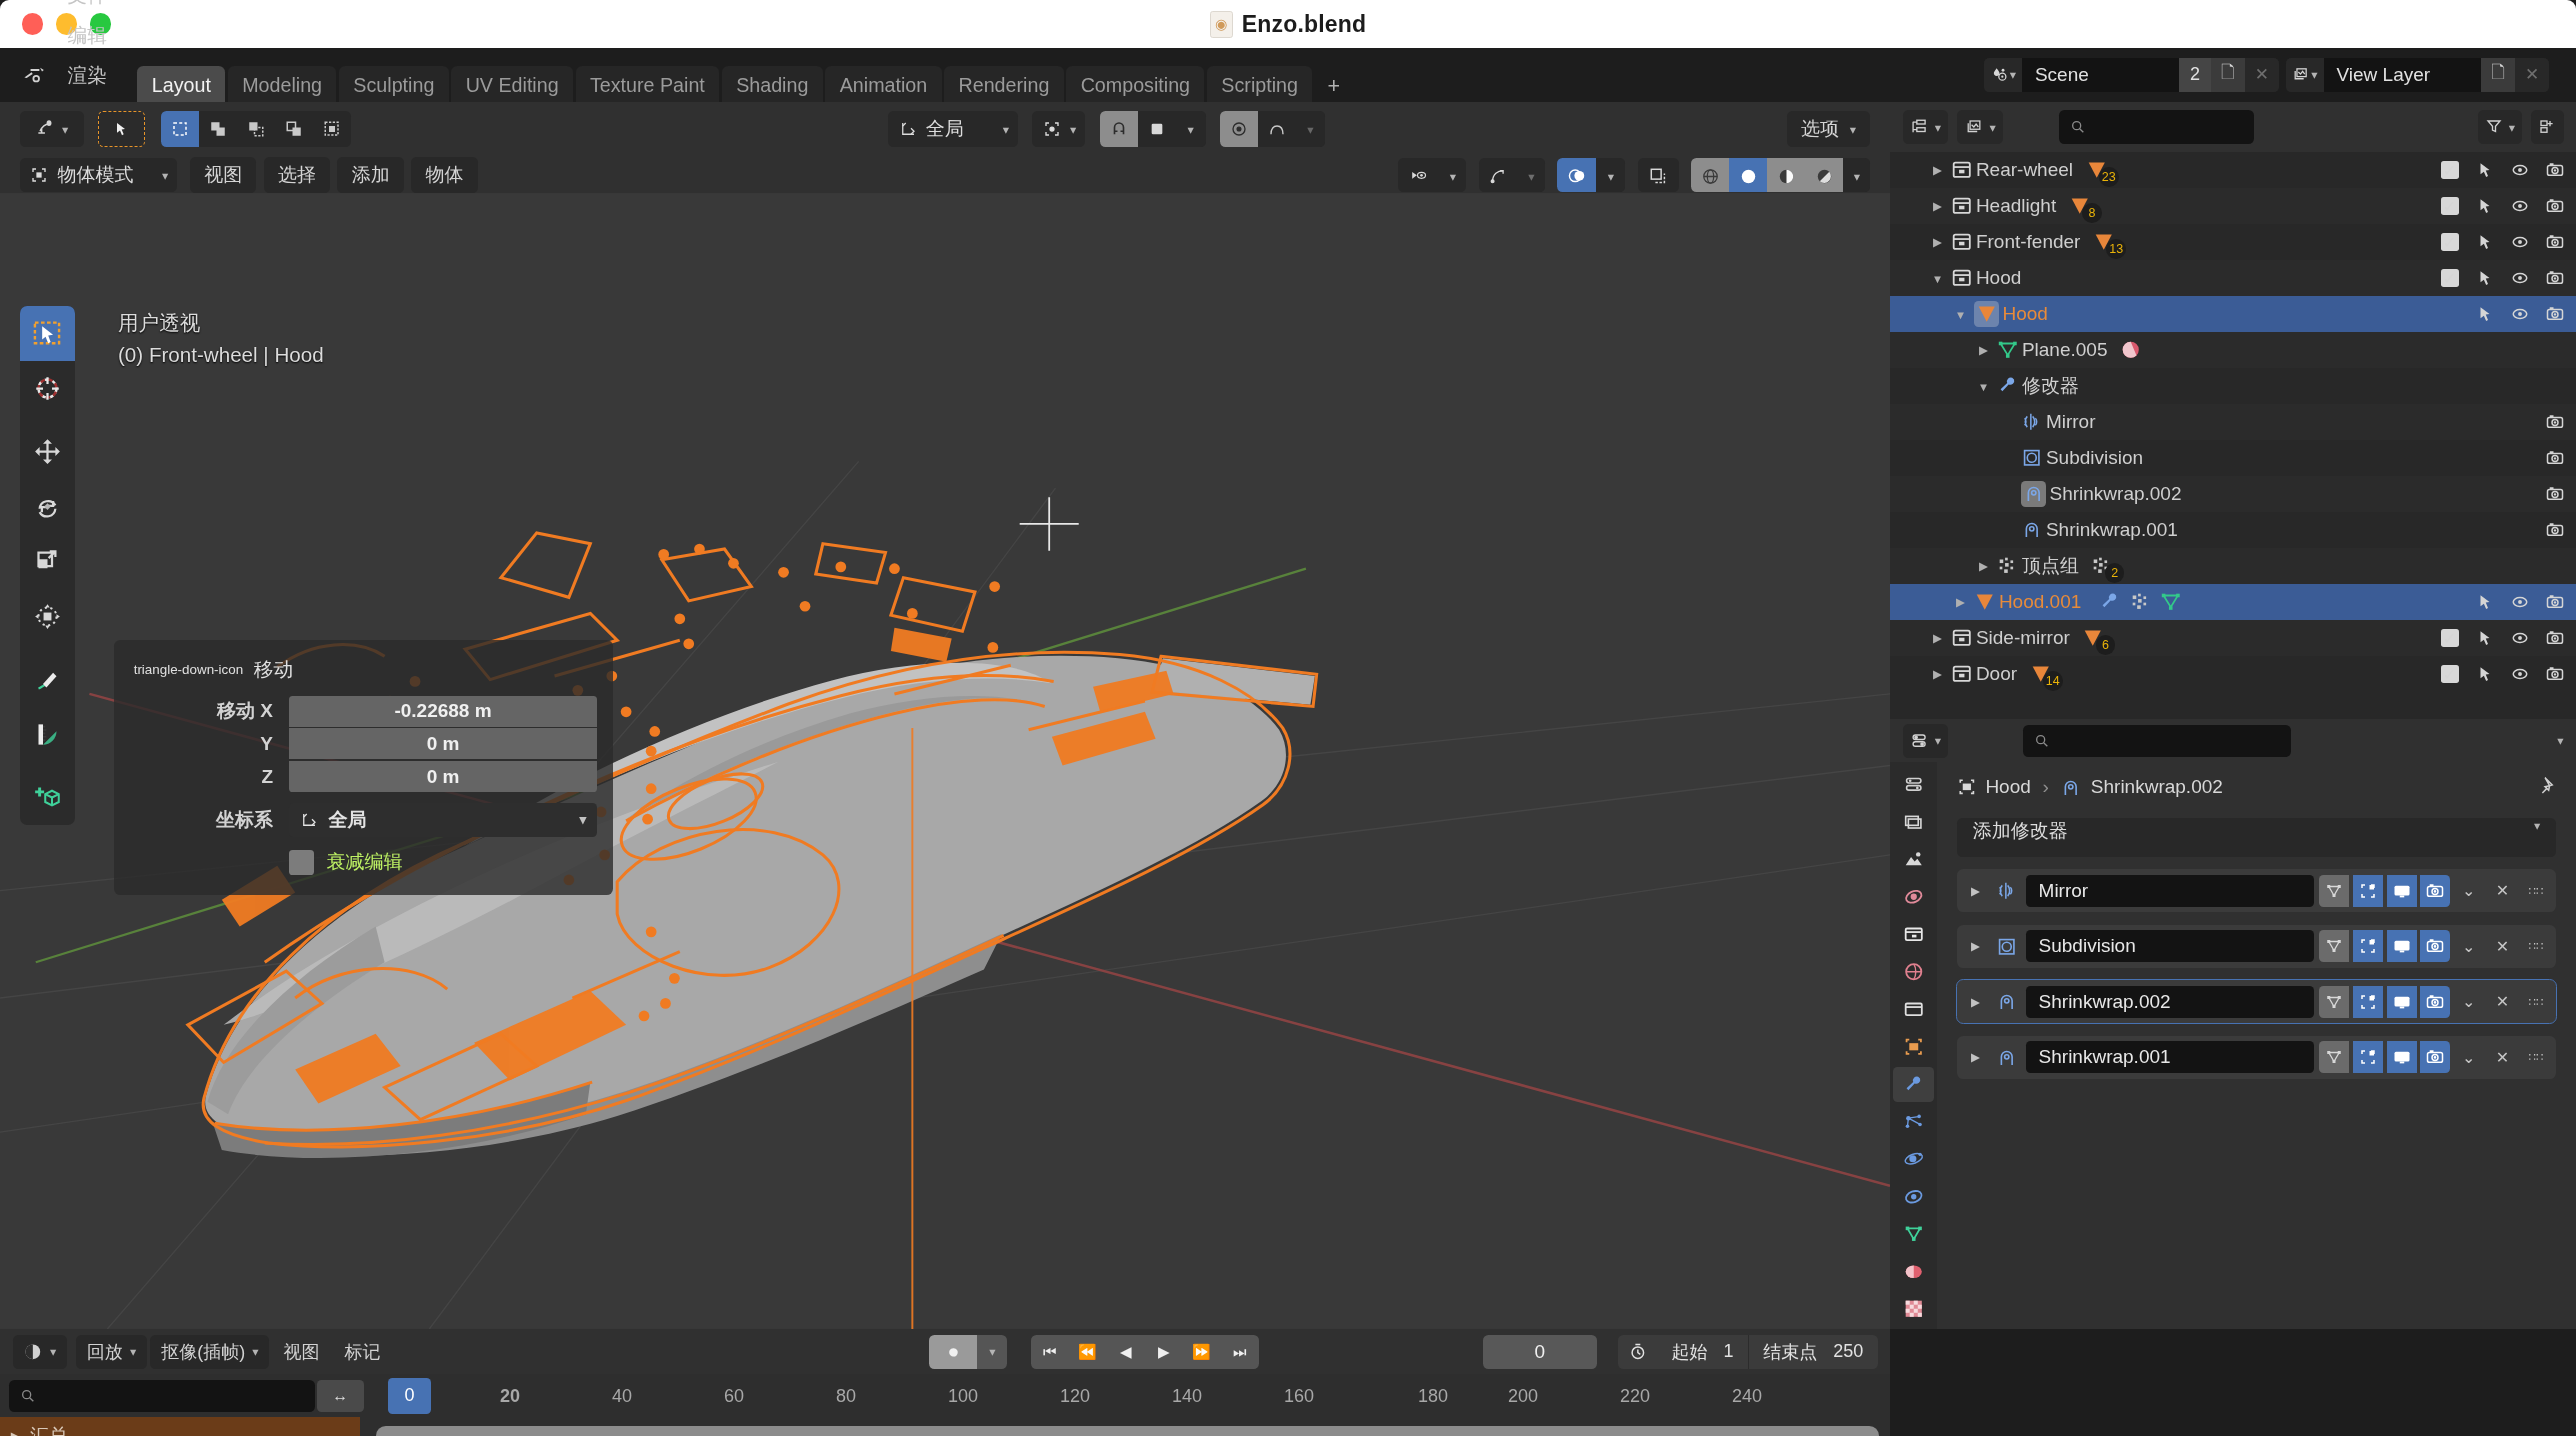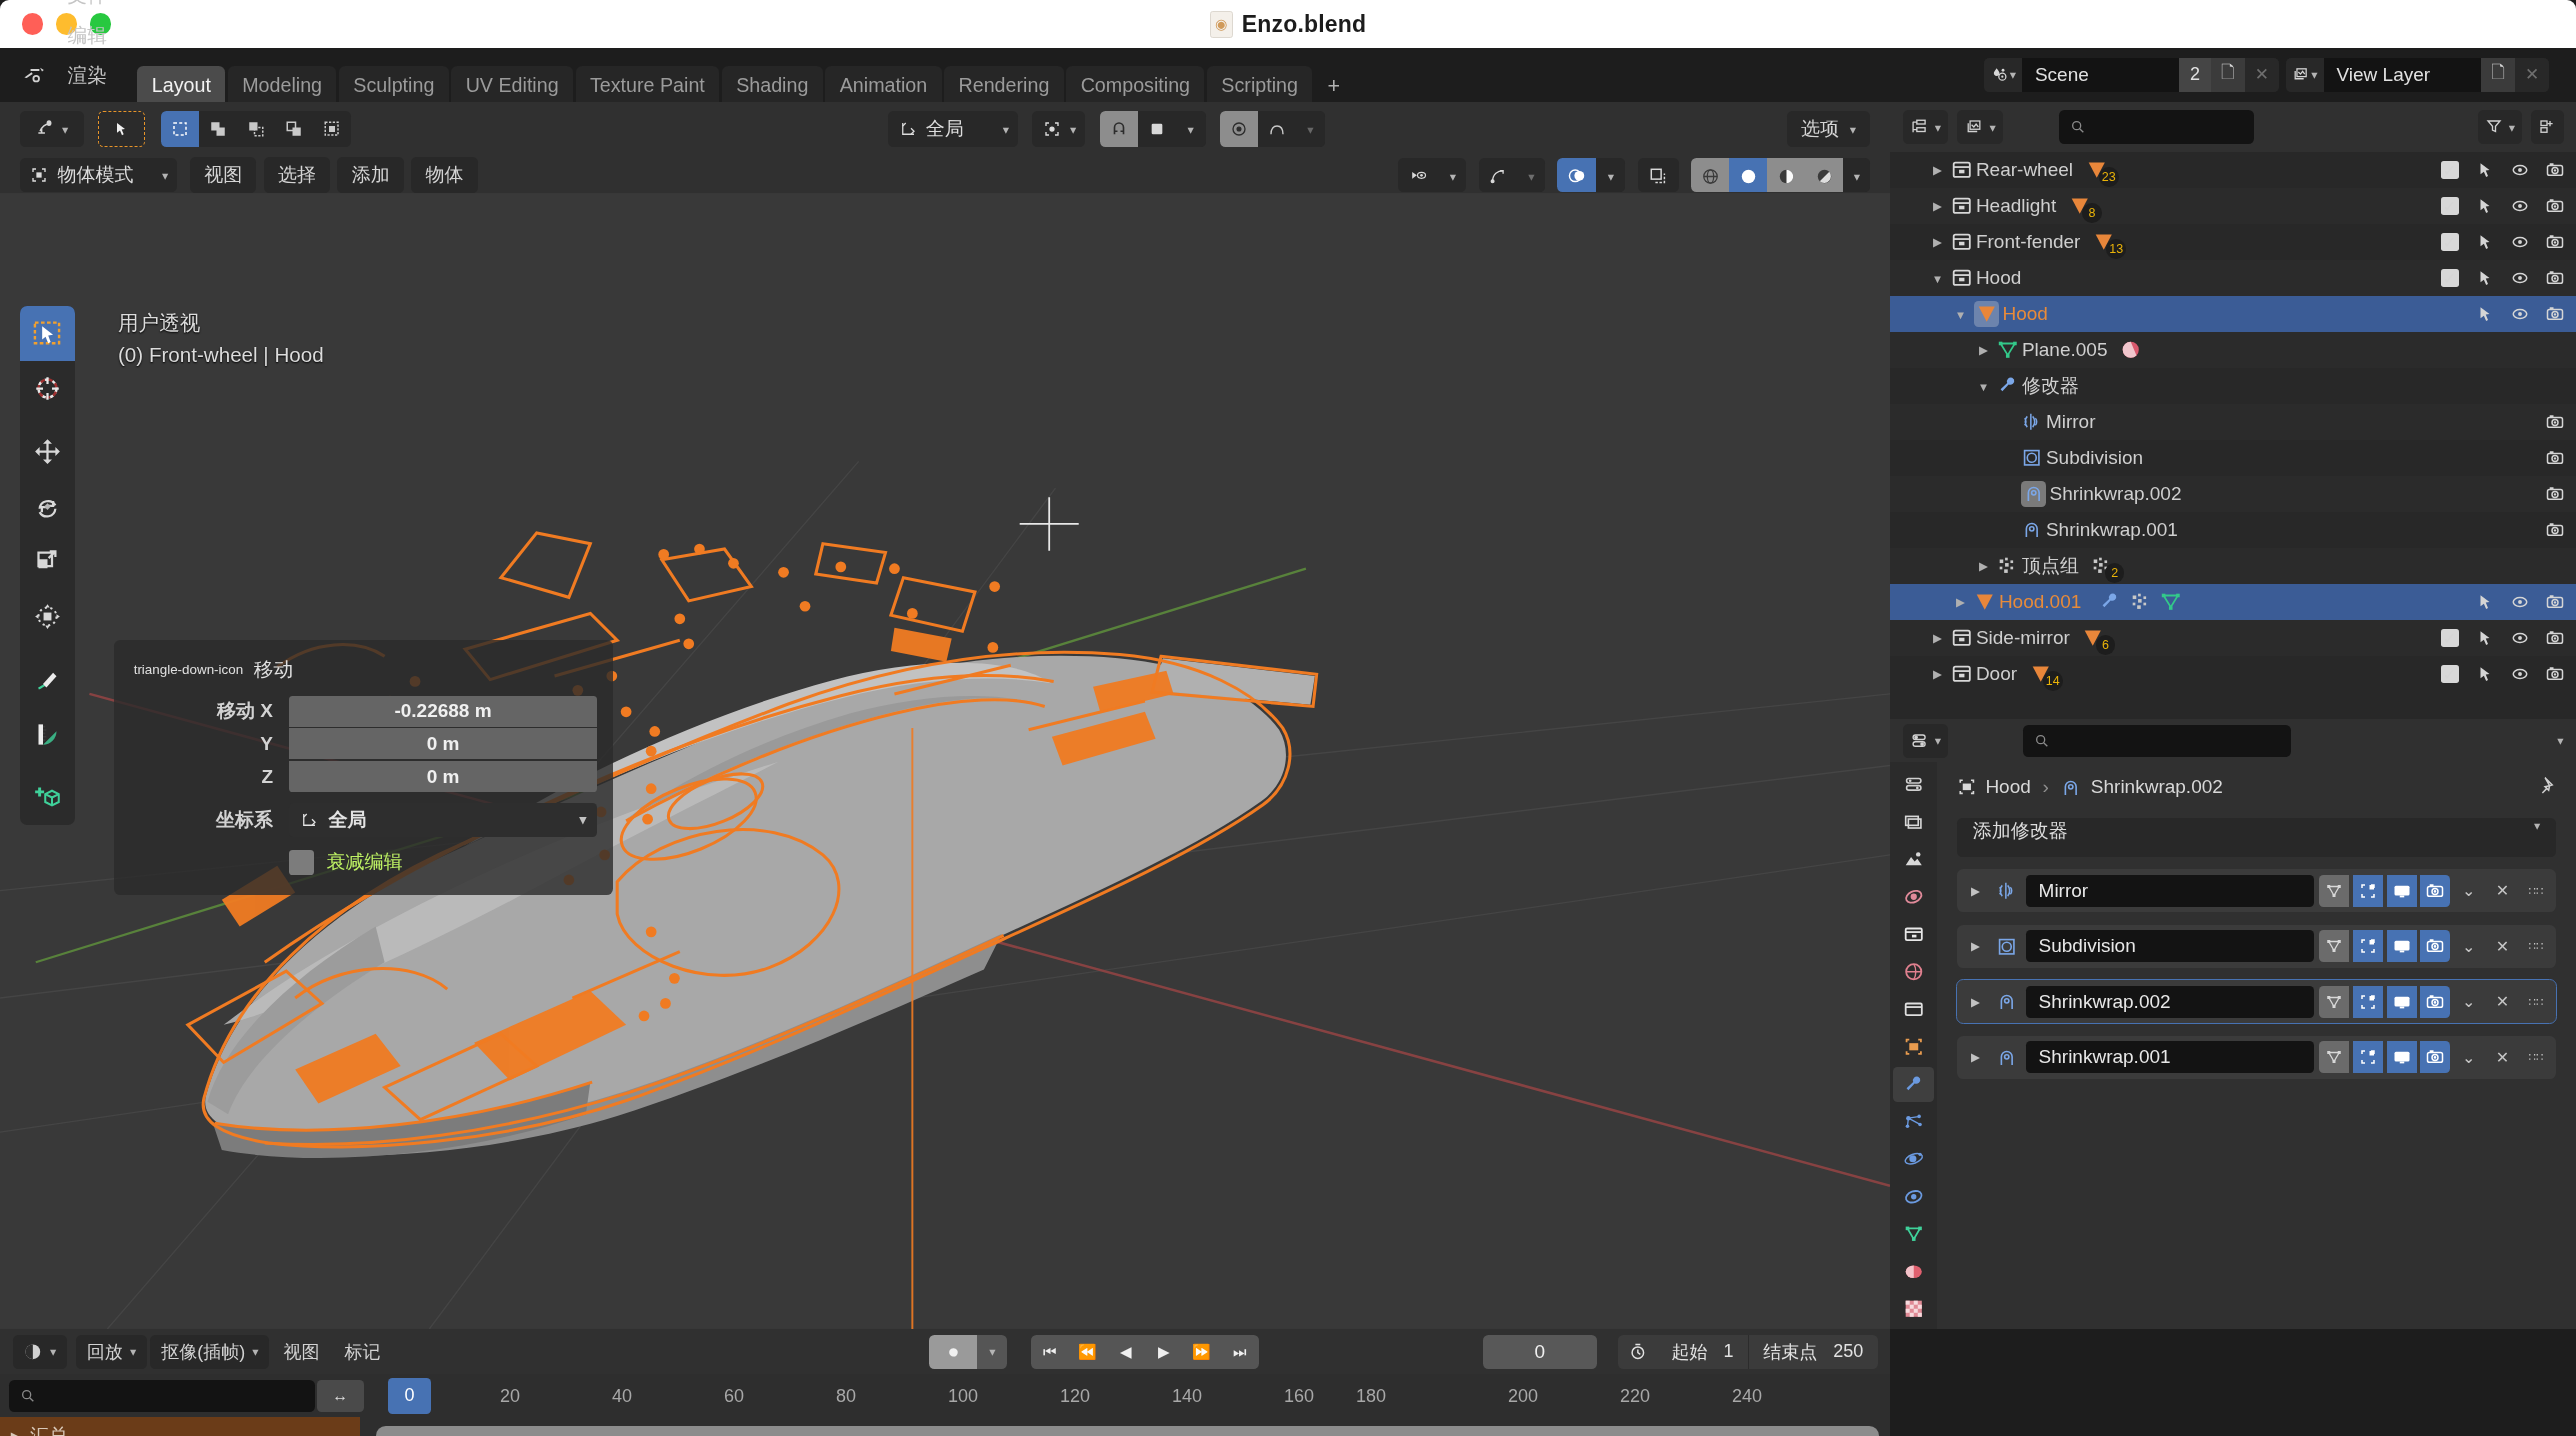--- a/index.html
+++ b/index.html
@@ -1563,29 +1563,29 @@
 
   <div id="tl-ruler">
     <div id="tl-search">
       <svg width="16" height="16" viewBox="0 0 24 24" fill="none" stroke="#8a8a8a" stroke-width="2">
             <circle cx="10" cy="10" r="6"></circle>
             <path d="M14.5 14.5L20 20"></path>
           </svg>
     </div>
     <div id="tl-arrows">↔</div>
     <div id="ticks-holder" style="position:absolute; left:0; top:0; width:100%; height:43px;">
-          <div class="tick" style="left: 500px;">20</div>
+          <div class="tick" style="left: 500px; font-weight: bold;">20</div>
           <div class="tick" style="left: 612px;">40</div>
           <div class="tick" style="left: 724px;">60</div>
           <div class="tick" style="left: 836px;">80</div>
           <div class="tick" style="left: 948px;">100</div>
           <div class="tick" style="left: 1060px;">120</div>
           <div class="tick" style="left: 1172px;">140</div>
           <div class="tick" style="left: 1284px;">160</div>
-          <div class="tick" style="left: 1356px;">180</div>
+          <div class="tick" style="left: 1418px;">180</div>
           <div class="tick" style="left: 1508px;">200</div>
           <div class="tick" style="left: 1620px;">220</div>
           <div class="tick" style="left: 1732px;">240</div>
         </div>
     <div id="playhead">0</div>
   </div>
 
   <div id="tl-summary">
     <div id="summary-strip">
       <span style="font-size:13.4px;">▶</span>

